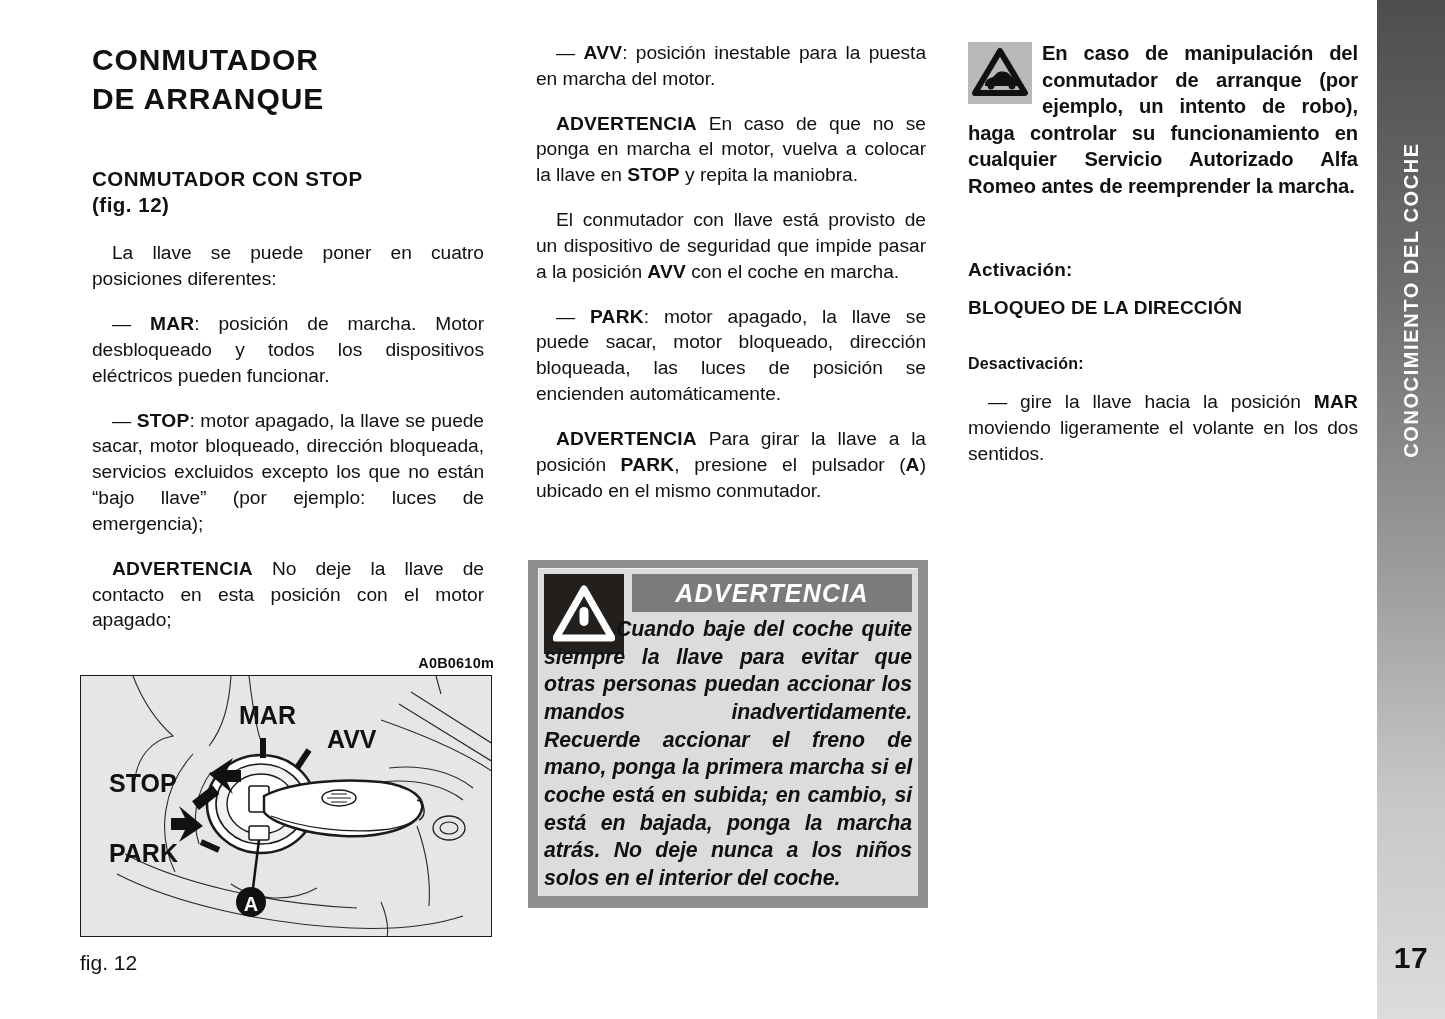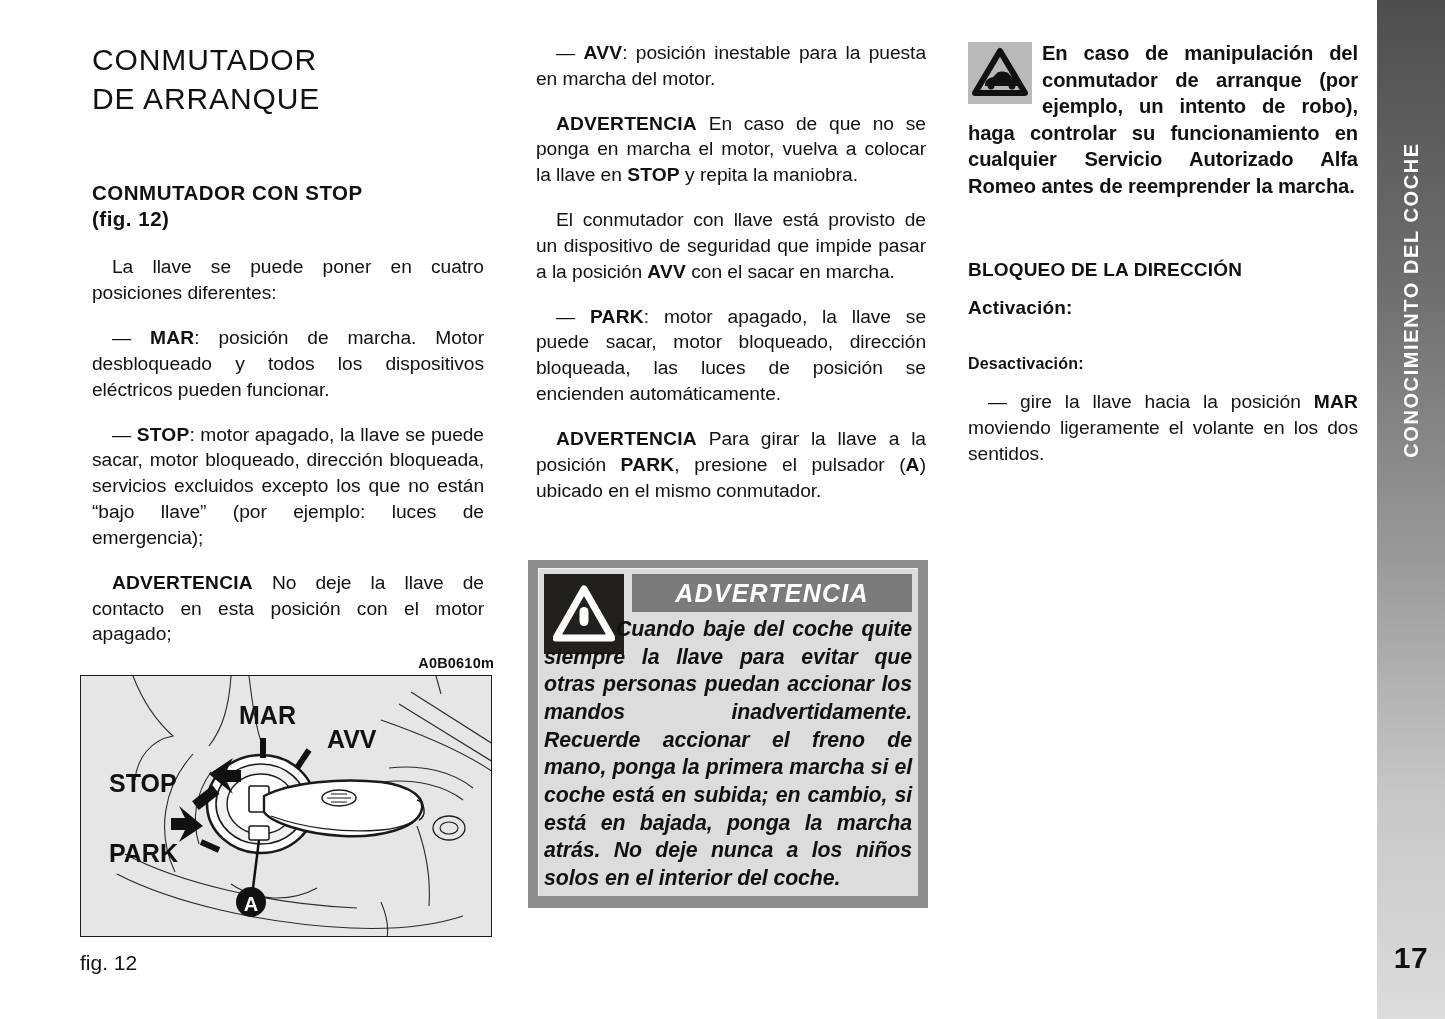--- a/index.html
+++ b/index.html
@@ -13,26 +13,26 @@
   .page{position:absolute;inset:0;}
 
   
   .col{position:absolute;top:40px;}
   #col1{left:92px;width:392px;}
   #col2{left:536px;width:390px;}
   #col3{left:968px;width:390px;}
 
   
   .h1{
-    font-weight:normal;
+    font-weight:bold;
     font-size:30px;
     letter-spacing:0.9px;
     line-height:1.30;
     color:#111;
-    margin:0 0 62px 0;
+    margin:0 0 48px 0;
     font-stretch:condensed;
   }
   .h1 span{display:block;}
   .h2{
     font-weight:bold;
     font-size:20.5px;
     letter-spacing:0.5px;
     line-height:1.28;
     color:#111;
     margin:0 0 22px 0;
@@ -231,21 +231,21 @@
     </div>
     <div class="fig-cap">fig. 12</div>
   </div>
 
   <div class="col" id="col2">
 
     <p class="body"><span>— </span><b>AVV</b><span>: posición inestable para la puesta en marcha del motor.</span></p>
 
     <p class="body"><b class="lead">ADVERTENCIA</b><span> En caso de que no se ponga en marcha el motor, vuelva a colocar la llave en </span><b>STOP</b><span> y repita la maniobra.</span></p>
 
-    <p class="body"><span>El conmutador con llave está provisto de un dispositivo de seguridad que impide pasar a la posición </span><b>AVV</b><span> con el sacar en marcha.</span></p>
+    <p class="body"><span>El conmutador con llave está provisto de un dispositivo de seguridad que impide pasar a la posición </span><b>AVV</b><span> con el coche en marcha.</span></p>
 
     <p class="body"><span>— </span><b>PARK</b><span>: motor apagado, la llave se puede sacar, motor bloqueado, dirección bloqueada, las luces de posición se encienden automáticamente.</span></p>
 
     <p class="body"><b class="lead">ADVERTENCIA</b><span> Para girar la llave a la posición </span><b>PARK</b><span>, presione el pulsador (</span><b>A</b><span>) ubicado en el mismo conmutador.</span></p>
   </div>
 
   <div id="warning-box">
     <div class="wb-shadow"></div>
     <div class="wb-inner">
       <div class="wb-icon">
@@ -271,23 +271,23 @@
             <path d="M13 38 C 13 33, 17 31, 21 30 L 25 26 C 27 24, 33 24, 36 26 L 40 30
                      C 44 31, 46 33, 46 37 L 46 39 L 13 39 Z"></path>
           </g>
           <circle cx="19" cy="39" r="3.4" fill="#111111"></circle>
           <circle cx="40" cy="39" r="3.4" fill="#111111"></circle>
         </svg>
       </div>
       <div class="notice-text">En caso de manipulación del conmutador de arranque (por ejemplo, un intento de robo), haga controlar su funcionamiento en cualquier Servicio Autorizado Alfa Romeo antes de reemprender la marcha.</div>
     </div>
 
+    <h3 class="h3" style="font-size:19px;margin-bottom:16px;">Activación:</h3>
+
     <h3 class="h3">BLOQUEO DE LA DIRECCIÓN</h3>
-
-    <h3 class="h3" style="font-size:19px;margin-bottom:16px;">Activación:</h3>
 
 
     <h3 class="h3" style="margin-top:36px;font-size:16px;margin-bottom:16px;">Desactivación:</h3>
 
     <p class="body"><span>— </span><span>gire la llave hacia la posición </span><b>MAR</b><span> moviendo ligeramente el volante en los dos sentidos.</span></p>
   </div>
 
   <div id="side-tab">
     <div id="side-tab-label">CONOCIMIENTO DEL COCHE</div>
     <div id="page-number">17</div>

